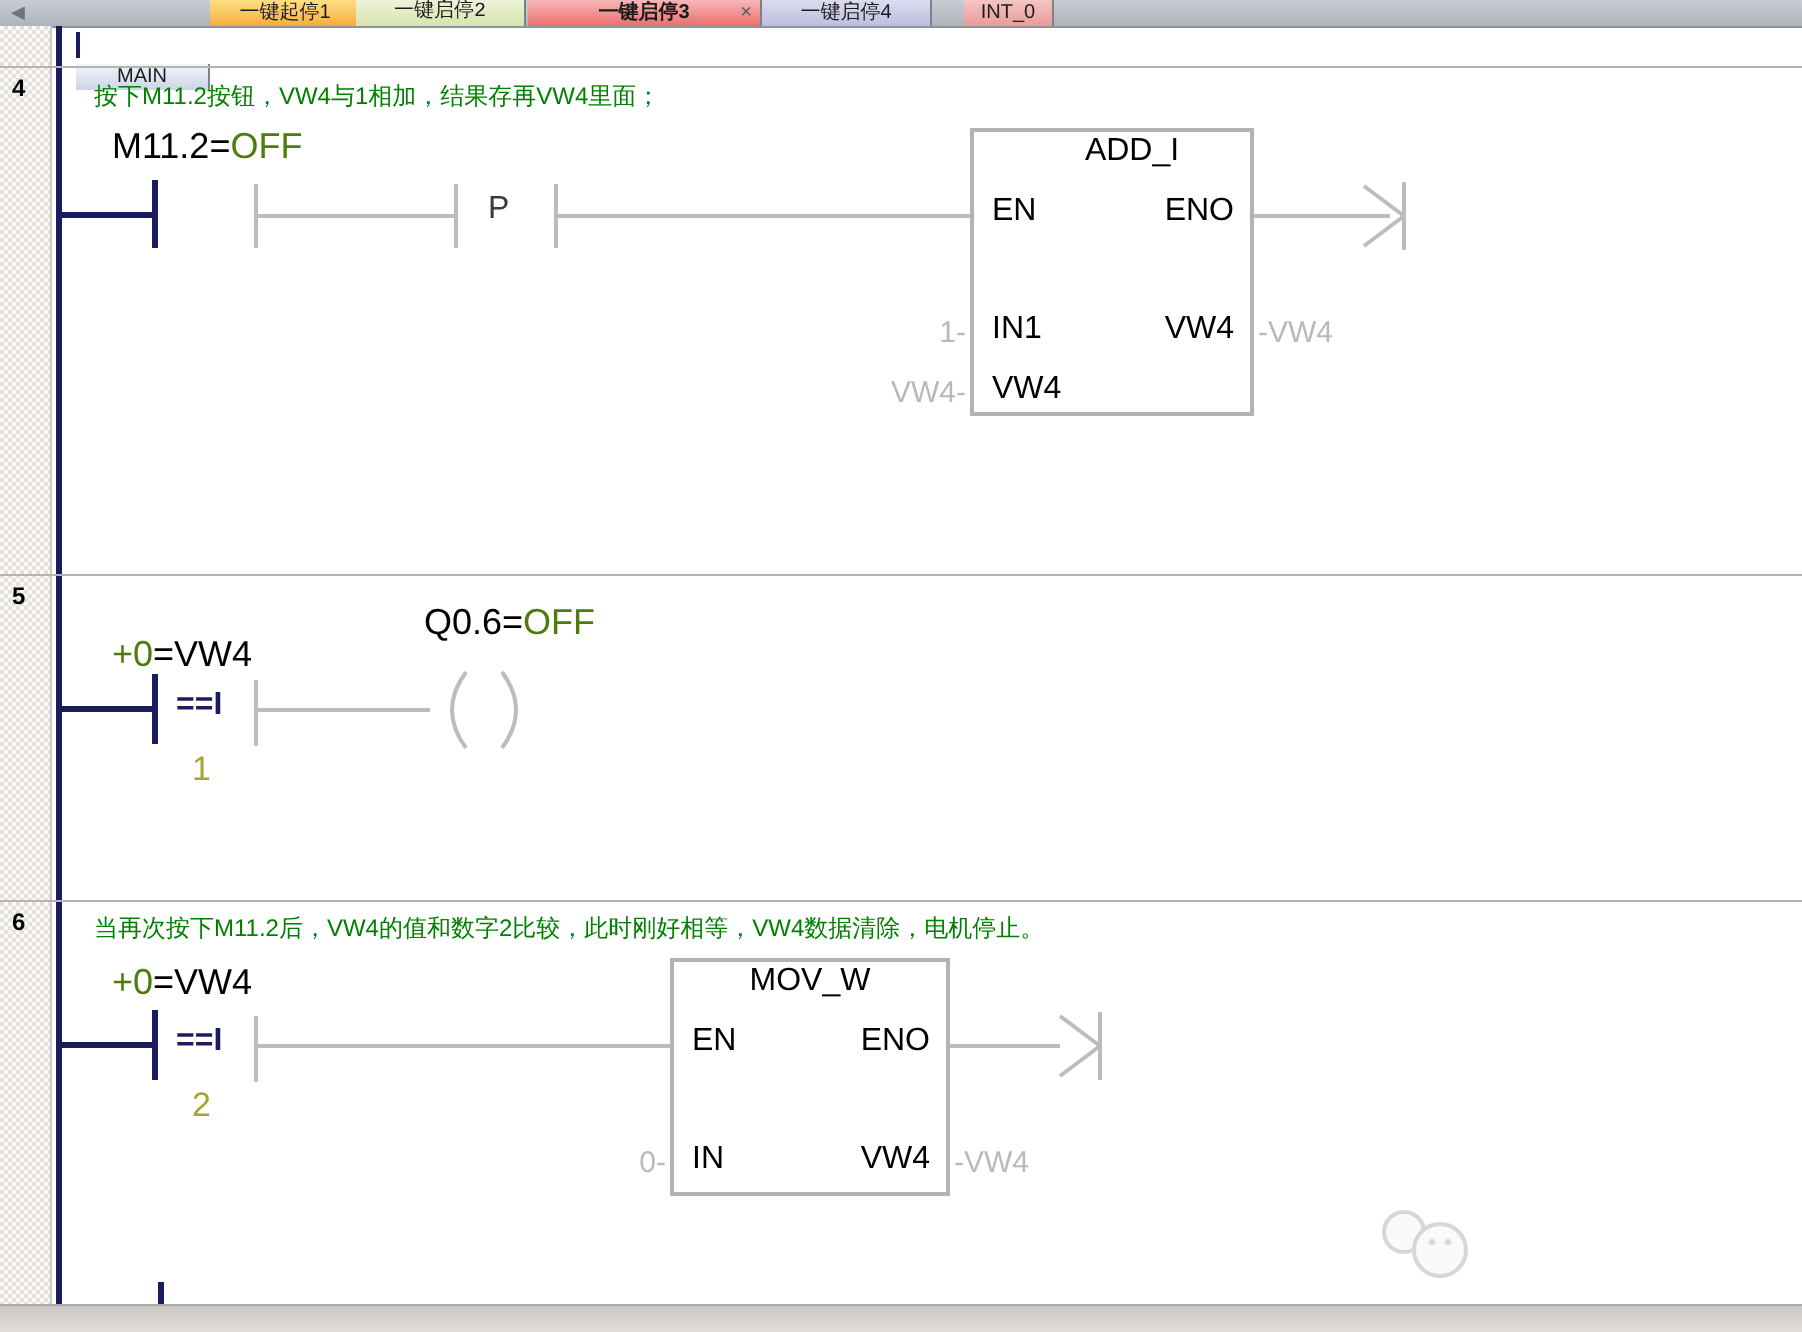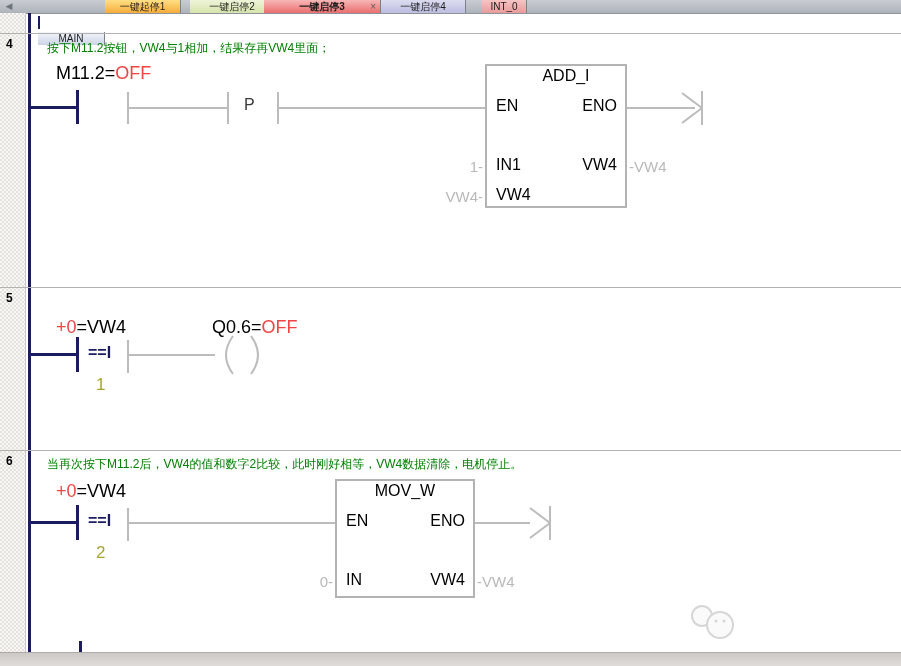--- a/index.html
+++ b/index.html
@@ -8,21 +8,21 @@
   .abs{position:absolute;}
 
   
   #tabbar{left:0;top:0;width:901px;height:13px;
           background:linear-gradient(#c9cdd3,#aeb3ba);
           border-bottom:1px solid #8f949c;}
   .tab{top:0;height:13px;line-height:13px;text-align:center;font-size:10px;color:#1c1c1c;
        border-right:1px solid #7d828a;box-sizing:border-box;cursor:default;}
   #tab-main{left:38px;width:67px;background:linear-gradient(#f2f5fb,#ccd4e6);margin-top:32px;}
   #tab-qt1 {left:105px;width:76px;background:linear-gradient(#ffdf84,#f5ad3c);}
-  #tab-qt2 {left:190px;width:85px;background:linear-gradient(#eef3d8,#d7e4ad);}
+  #tab-qt2 {left:178px;width:85px;background:linear-gradient(#eef3d8,#d7e4ad);font-family:Liberation Mono, monospace;}
   #tab-qt3 {left:264px;width:117px;background:linear-gradient(#f8b6b6,#e96f6f);font-weight:bold;}
   #tab-qt4 {left:381px;width:85px;background:linear-gradient(#dcdcf0,#bdbde0);}
   #tab-int0{left:482px;width:45px;background:linear-gradient(#f6c4c4,#e99b9b);}
   #tab-close-x{position:absolute;right:4px;top:0;font-size:10px;color:#5a5a5a;font-weight:normal;}
   #tab-back{left:2px;top:0px;width:14px;height:13px;font-size:9px;line-height:13px;color:#6e747c;text-align:center;}
 
   
   #gutter{left:0;top:13px;width:25px;height:639px;
      background-color:#faf8f6;
      background-image:
@@ -34,21 +34,21 @@
   .netsep{left:0;width:901px;height:1px;background:#b4b2b0;}
   .netnum{font-size:12px;font-weight:bold;color:#000;}
   .comment{font-size:12px;color:#008000;white-space:nowrap;}
 
   .wire-on{background:#1b1b5f;height:3px;}
   .wire-off{background:#bcbcbc;height:2px;}
   .bar-on{background:#1b1b5f;width:3px;}
   .bar-off{background:#bcbcbc;width:2px;}
 
   .lbl{font-size:18px;color:#000;white-space:nowrap;letter-spacing:0px;}
-  .val{color:#ef4444;}
+  .val{color:#4d7c0f;}
   .cmpop{font-size:16px;font-weight:bold;color:#1b1b5f;}
   .cmpconst{font-size:17px;color:#a6a62e;}
   .edge{font-size:16px;color:#3a3a3a;}
 
   .blk{border:2px solid #b3b3b3;background:#ffffff;box-sizing:border-box;}
   .blk-title{font-size:16px;color:#000;text-align:center;}
   .pin{font-size:16px;color:#000;white-space:nowrap;}
   .operand{font-size:15px;color:#b9b9b9;white-space:nowrap;}
   .right{text-align:right;}
 
@@ -117,21 +117,21 @@
     <line x1="2" y1="33" x2="22" y2="18" stroke="#bcbcbc" stroke-width="2"></line>
     <line x1="22" y1="1" x2="22" y2="35" stroke="#bcbcbc" stroke-width="2"></line>
   </svg>
 
   <div class="abs netsep" style="top:287px;"></div>
   <div class="abs netnum" style="left:6px;top:291px;">5</div>
 
   <div class="abs lbl" style="left:56px;top:317px;">
     <span class="val">+0</span><span>=VW4</span>
   </div>
-  <div class="abs lbl" style="left:212px;top:317px;">
+  <div class="abs lbl" style="left:212px;top:301px;">
     <span>Q0.6=</span><span class="val">OFF</span>
   </div>
 
   <div class="abs wire-on" style="left:30px;top:353px;width:47px;"></div>
   <div class="abs bar-on" style="left:76px;top:337px;height:35px;"></div>
   <div class="abs cmpop" style="left:88px;top:344px;">==I</div>
   <div class="abs bar-off" style="left:127px;top:340px;height:33px;"></div>
   <div class="abs wire-off" style="left:129px;top:354px;width:86px;"></div>
   <div class="abs cmpconst" style="left:96px;top:375px;">1</div>
 

